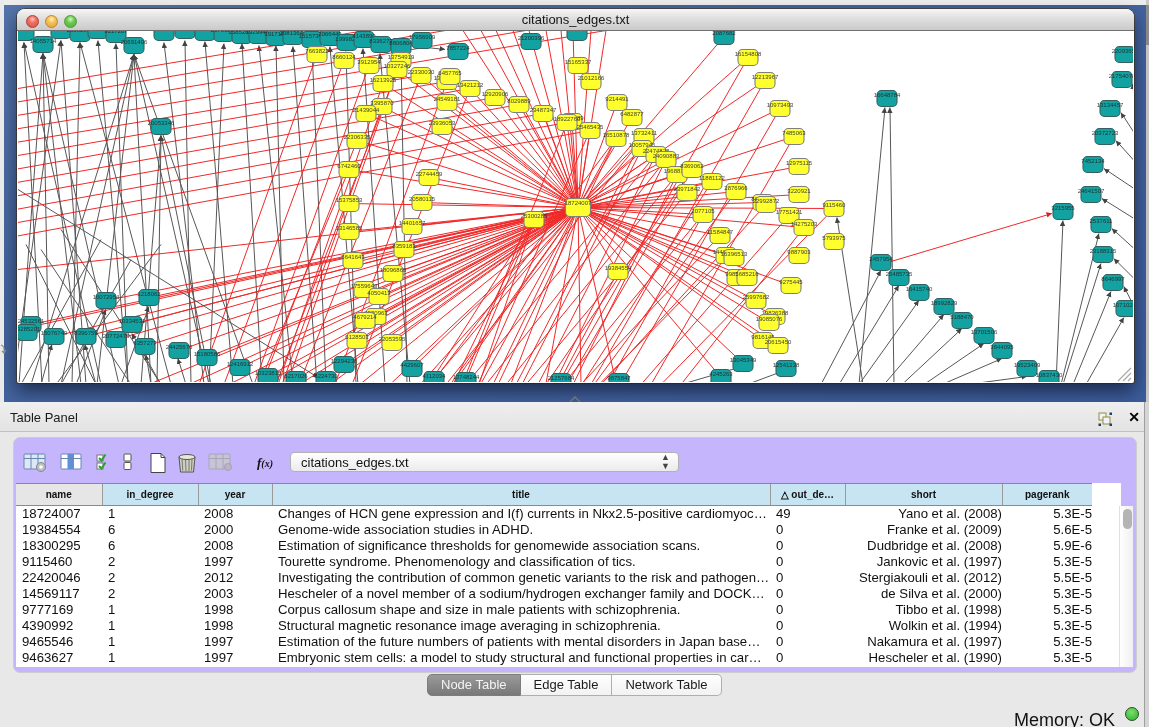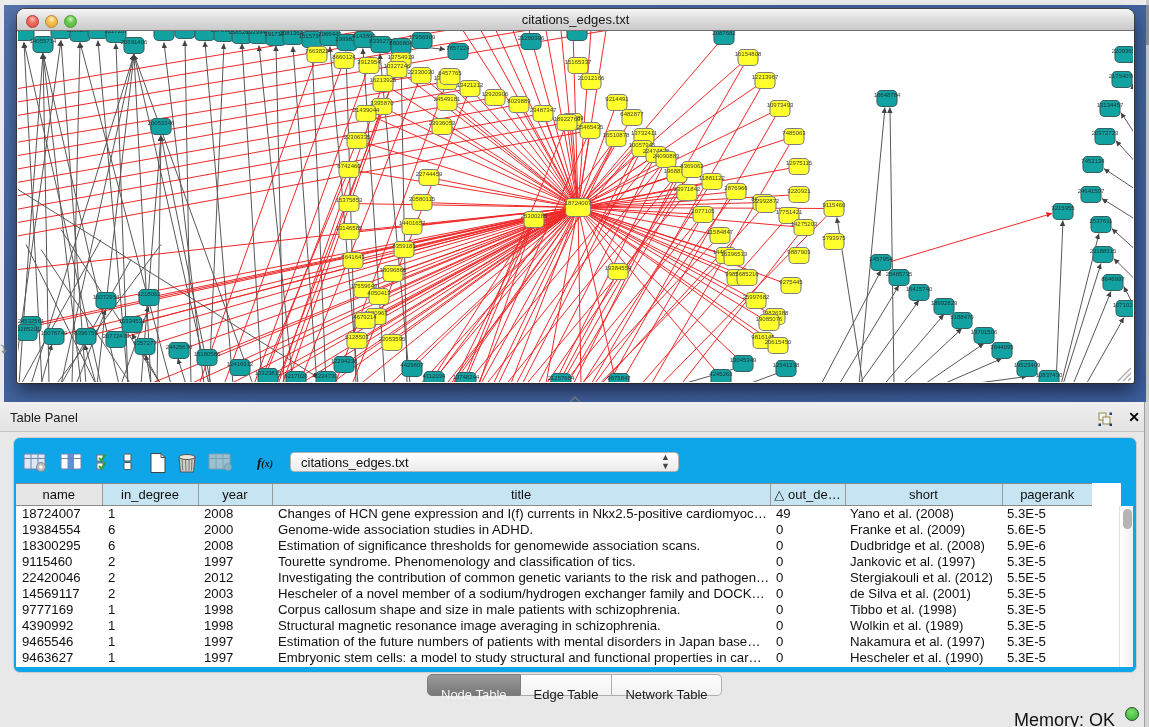--- a/index.html
+++ b/index.html
@@ -11,34 +11,34 @@
 .titlebar{position:absolute;left:0;top:0;width:100%;height:22px;border-radius:8px 8px 0 0;background:linear-gradient(#f6f6f6,#dfdfdf 45%,#cacaca);border-bottom:1px solid #6f6f6f}
 .titlebar .t{text-align:center;font-size:13px;color:#161616;line-height:21px}
 .tl{position:absolute;top:5.5px;width:13px;height:13px;border-radius:50%}
 .tl.r{left:8.5px;background:radial-gradient(circle at 50% 30%,#ffc5bd 0%,#f07267 35%,#d94f41 100%);border:1px solid #b43c30}
 .tl.y{left:27.5px;background:radial-gradient(circle at 50% 30%,#ffefc2 0%,#f6bf52 40%,#e3a33a 100%);border:1px solid #b7872f}
 .tl.g{left:46.5px;background:radial-gradient(circle at 50% 30%,#d2f5c3 0%,#6cc94f 40%,#51ad3c 100%);border:1px solid #499b35}
 .canvas{position:absolute;left:1px;top:22px;width:1115px;height:351px;background:#fff;overflow:hidden}
 .panel{position:absolute;left:0;top:402px;width:1149px;height:277px;background:#e8e8e8}
 .ptitle{position:absolute;left:0;top:0;width:100%;height:30px;background:linear-gradient(#efefef,#e3e3e3);border-bottom:1px solid #c2c2c2}
 .ptitle .t{position:absolute;left:10px;top:8px;font-size:13px;color:#1b1b1b}
-.card{position:absolute;left:13px;top:35px;width:1124px;height:236px;background:#0ea5e9;border:1px solid #cdcdcd;border-radius:7px}
+.card{position:absolute;left:13px;top:35px;width:1124px;height:236px;background:#c4b5fd;border:1px solid #cdcdcd;border-radius:7px}
 .ddl{position:absolute;left:276px;top:14px;width:389px;height:20px;background:linear-gradient(#ffffff,#ebebeb);border:1px solid #b2b2b2;border-radius:4px;font-size:13px;color:#111;line-height:19px;padding-left:10px}
 .ddl .ud{position:absolute;right:8px;top:0px;font-size:9px;color:#444;line-height:9px}
 .tblwrap{position:absolute;left:2px;top:45px;width:1105px;height:184px;background:#fff;overflow:hidden}
 table{border-collapse:collapse;table-layout:fixed;width:1075px;font-size:13.2px;color:#101010}
-th{height:22px;font-weight:normal;font-size:13px;border-top:1.5px solid #8a8a8a;border-bottom:1.5px solid #8a8a8a;border-left:1px solid #9a9a9a;background:#c6e4f2}
+th{height:22px;font-weight:bold;font-size:10px;border-top:1.5px solid #8a8a8a;border-bottom:1.5px solid #8a8a8a;border-left:1px solid #9a9a9a;background:#c6e4f2}
 th.c1{background:#e6e6e6;border-left:none}
 td{height:16px;padding:0 0 0 6px;white-space:nowrap;overflow:hidden}
 .c1{width:86px}.c2{width:96px}.c3{width:74px}.c4{width:498px}.c5{width:75px}.c6{width:157px}.c7{width:90px}
-td.c6,td.c7{text-align:left;padding-left:5px}
+td.c6,td.c7{text-align:right;padding-left:5px}
 .sbar{position:absolute;right:3px;top:68px;width:14px;height:161px;background:linear-gradient(90deg,#ffffff,#f0f0f0);border-left:1px solid #e0e0e0}
 .sbar .th{position:absolute;left:2.5px;top:3px;width:9px;height:20px;border-radius:5px;background:#b4b4b4}
 .tabs{position:absolute;left:427px;top:272px;height:22px;display:flex;font-size:13px}
-.tab{border:1px solid #aeaeae;border-left:none;background:linear-gradient(#fefefe,#f2f2f2);color:#1c1c1c;line-height:20px;padding:10px 13px}
+.tab{border:1px solid #aeaeae;border-left:none;background:linear-gradient(#fefefe,#f2f2f2);color:#1c1c1c;line-height:20px;padding:0 13px}
 .tab.sel{background:linear-gradient(#9a9a9a,#787878);color:#f4f4f4;border-color:#7c7c7c;border-radius:5px 0 0 5px;border-left:1px solid #7c7c7c}
 .tab.last{border-radius:0 5px 5px 0}
 .mem{position:absolute;right:34px;top:308px;font-size:18px;color:#111}
 .rstrip2{position:absolute;left:1144px;top:402px;width:5px;height:325px;background:#d5d5d5;border-left:1px solid #9e9e9e}
 .dot{position:absolute;right:10px;top:305px;width:14px;height:14px;border-radius:50%;background:radial-gradient(circle at 45% 35%,#7ae06a,#2fae2f);border:1.5px solid #2d4d2d}
 .ficon{position:absolute;right:36px;top:10px;width:15px;height:15px}
 .xicon{position:absolute;right:9px;top:7px;font-size:14px;color:#000;font-weight:bold}
 .icons{position:absolute;left:7px;top:12px}
 </style></head><body>
 <div class="topband"></div>
@@ -749,39 +749,39 @@
               <td class="c5">0</td>
               <td class="c6">Stergiakouli et al. (2012)</td>
               <td class="c7">5.5E-5</td>
             </tr>
 <tr>
               <td class="c1">14569117</td>
               <td class="c2">2</td>
               <td class="c3">2003</td>
               <td class="c4">Hescheler of a novel member of a sodium/hydrogen exchanger family and DOCK…</td>
               <td class="c5">0</td>
-              <td class="c6">de Silva et al. (2001)</td>
+              <td class="c6">de Silva et al. (2000)</td>
               <td class="c7">5.3E-5</td>
             </tr>
 <tr>
               <td class="c1">9777169</td>
               <td class="c2">1</td>
               <td class="c3">1998</td>
               <td class="c4">Corpus callosum shape and size in male patients with schizophrenia.</td>
               <td class="c5">0</td>
               <td class="c6">Tibbo et al. (1998)</td>
               <td class="c7">5.3E-5</td>
             </tr>
 <tr>
               <td class="c1">4390992</td>
               <td class="c2">1</td>
               <td class="c3">1998</td>
               <td class="c4">Structural magnetic resonance image averaging in schizophrenia.</td>
               <td class="c5">0</td>
-              <td class="c6">Wolkin et al. (1989)</td>
+              <td class="c6">Wolkin et al. (1994)</td>
               <td class="c7">5.3E-5</td>
             </tr>
 <tr>
               <td class="c1">9465546</td>
               <td class="c2">1</td>
               <td class="c3">1997</td>
               <td class="c4">Estimation of the future numbers of patients with mental disorders in Japan base…</td>
               <td class="c5">0</td>
               <td class="c6">Nakamura et al. (1997)</td>
               <td class="c7">5.3E-5</td>

